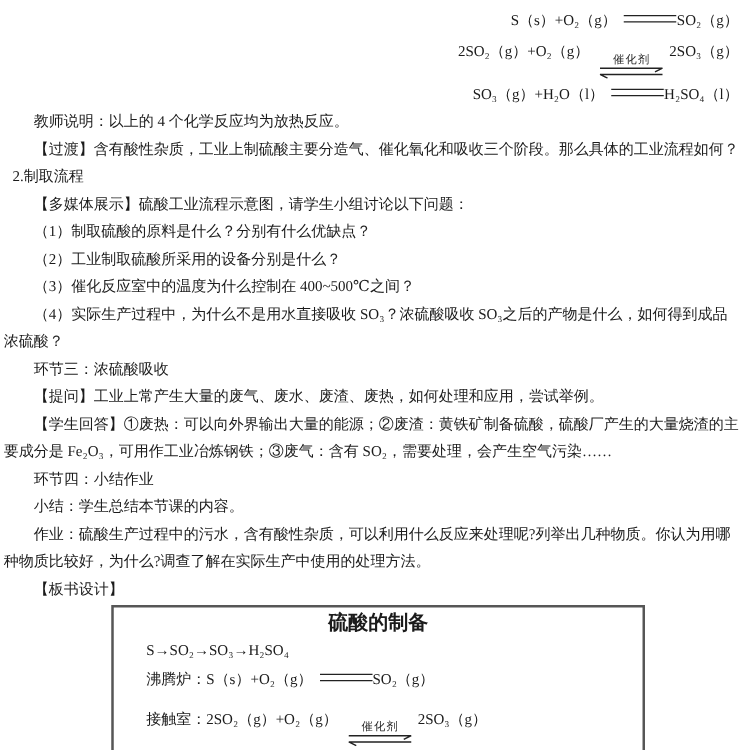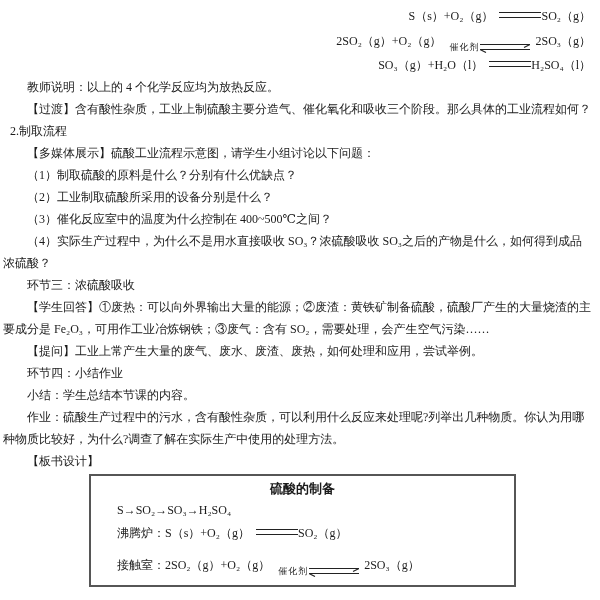--- a/index.html
+++ b/index.html
@@ -24,21 +24,21 @@
   .dbl {
     display: inline-block;
     width: 42px; height: 6px;
     border-top: 1.4px solid #222;
     border-bottom: 1.4px solid #222;
     vertical-align: 2px;
     margin-left: 6px;
   }
   .conn-cat {
     display: inline-flex;
-    flex-direction: row;
+    flex-direction: column;
     align-items: center;
     vertical-align: -5px;
     margin: 0 4px 0 8px;
     line-height: normal;
   }
   .cat-label {
     font-size: 9px;
     line-height: 11px;
     letter-spacing: 1px;
     color: #222;
@@ -52,21 +52,21 @@
   .board-box {
     margin: 2px 0 0 86px;
     width: 427px;
     border: 2px solid #565656;
     padding: 2px 8px 8px 26px;
     background: #ffffff;
   }
   .board-title {
     text-align: center;
     font-weight: bold;
-    font-size: 13px;
+    font-size: 16px;
     line-height: 22px;
     margin-right: 18px;
   }
   .board-flow { line-height: 21px; }
   .board-row  { line-height: 25px; white-space: nowrap; }
   .board-row.cat-row { line-height: 22px; padding-top: 8px; }
 </style>
 </head>
 <body>
 
@@ -95,22 +95,22 @@
 
   <p class="para ind">教师说明：以上的 4 个化学反应均为放热反应。</p>
   <p class="para ind">【过渡】含有酸性杂质，工业上制硫酸主要分造气、催化氧化和吸收三个阶段。那么具体的工业流程如何？</p>
   <p class="para ind-s">2.制取流程</p>
   <p class="para ind">【多媒体展示】硫酸工业流程示意图，请学生小组讨论以下问题：</p>
   <p class="para ind">（1）制取硫酸的原料是什么？分别有什么优缺点？</p>
   <p class="para ind">（2）工业制取硫酸所采用的设备分别是什么？</p>
   <p class="para ind">（3）催化反应室中的温度为什么控制在 400~500℃之间？</p>
   <p class="para ind">（4）实际生产过程中，为什么不是用水直接吸收 SO₃？浓硫酸吸收 SO₃之后的产物是什么，如何得到成品浓硫酸？</p>
   <p class="para ind">环节三：浓硫酸吸收</p>
+  <p class="para ind">【提问】工业上常产生大量的废气、废水、废渣、废热，如何处理和应用，尝试举例。</p>
   <p class="para ind">【学生回答】①废热：可以向外界输出大量的能源；②废渣：黄铁矿制备硫酸，硫酸厂产生的大量烧渣的主要成分是 Fe₂O₃，可用作工业冶炼钢铁；③废气：含有 SO₂，需要处理，会产生空气污染……</p>
-  <p class="para ind">【提问】工业上常产生大量的废气、废水、废渣、废热，如何处理和应用，尝试举例。</p>
   <p class="para ind">环节四：小结作业</p>
   <p class="para ind">小结：学生总结本节课的内容。</p>
   <p class="para ind">作业：硫酸生产过程中的污水，含有酸性杂质，可以利用什么反应来处理呢?列举出几种物质。你认为用哪种物质比较好，为什么?调查了解在实际生产中使用的处理方法。</p>
   <p class="para ind">【板书设计】</p>
 
   <div class="board-box">
     <div class="board-title">硫酸的制备</div>
     <div class="board-flow">S→SO₂→SO₃→H₂SO₄</div>
 
     <div class="board-row">

